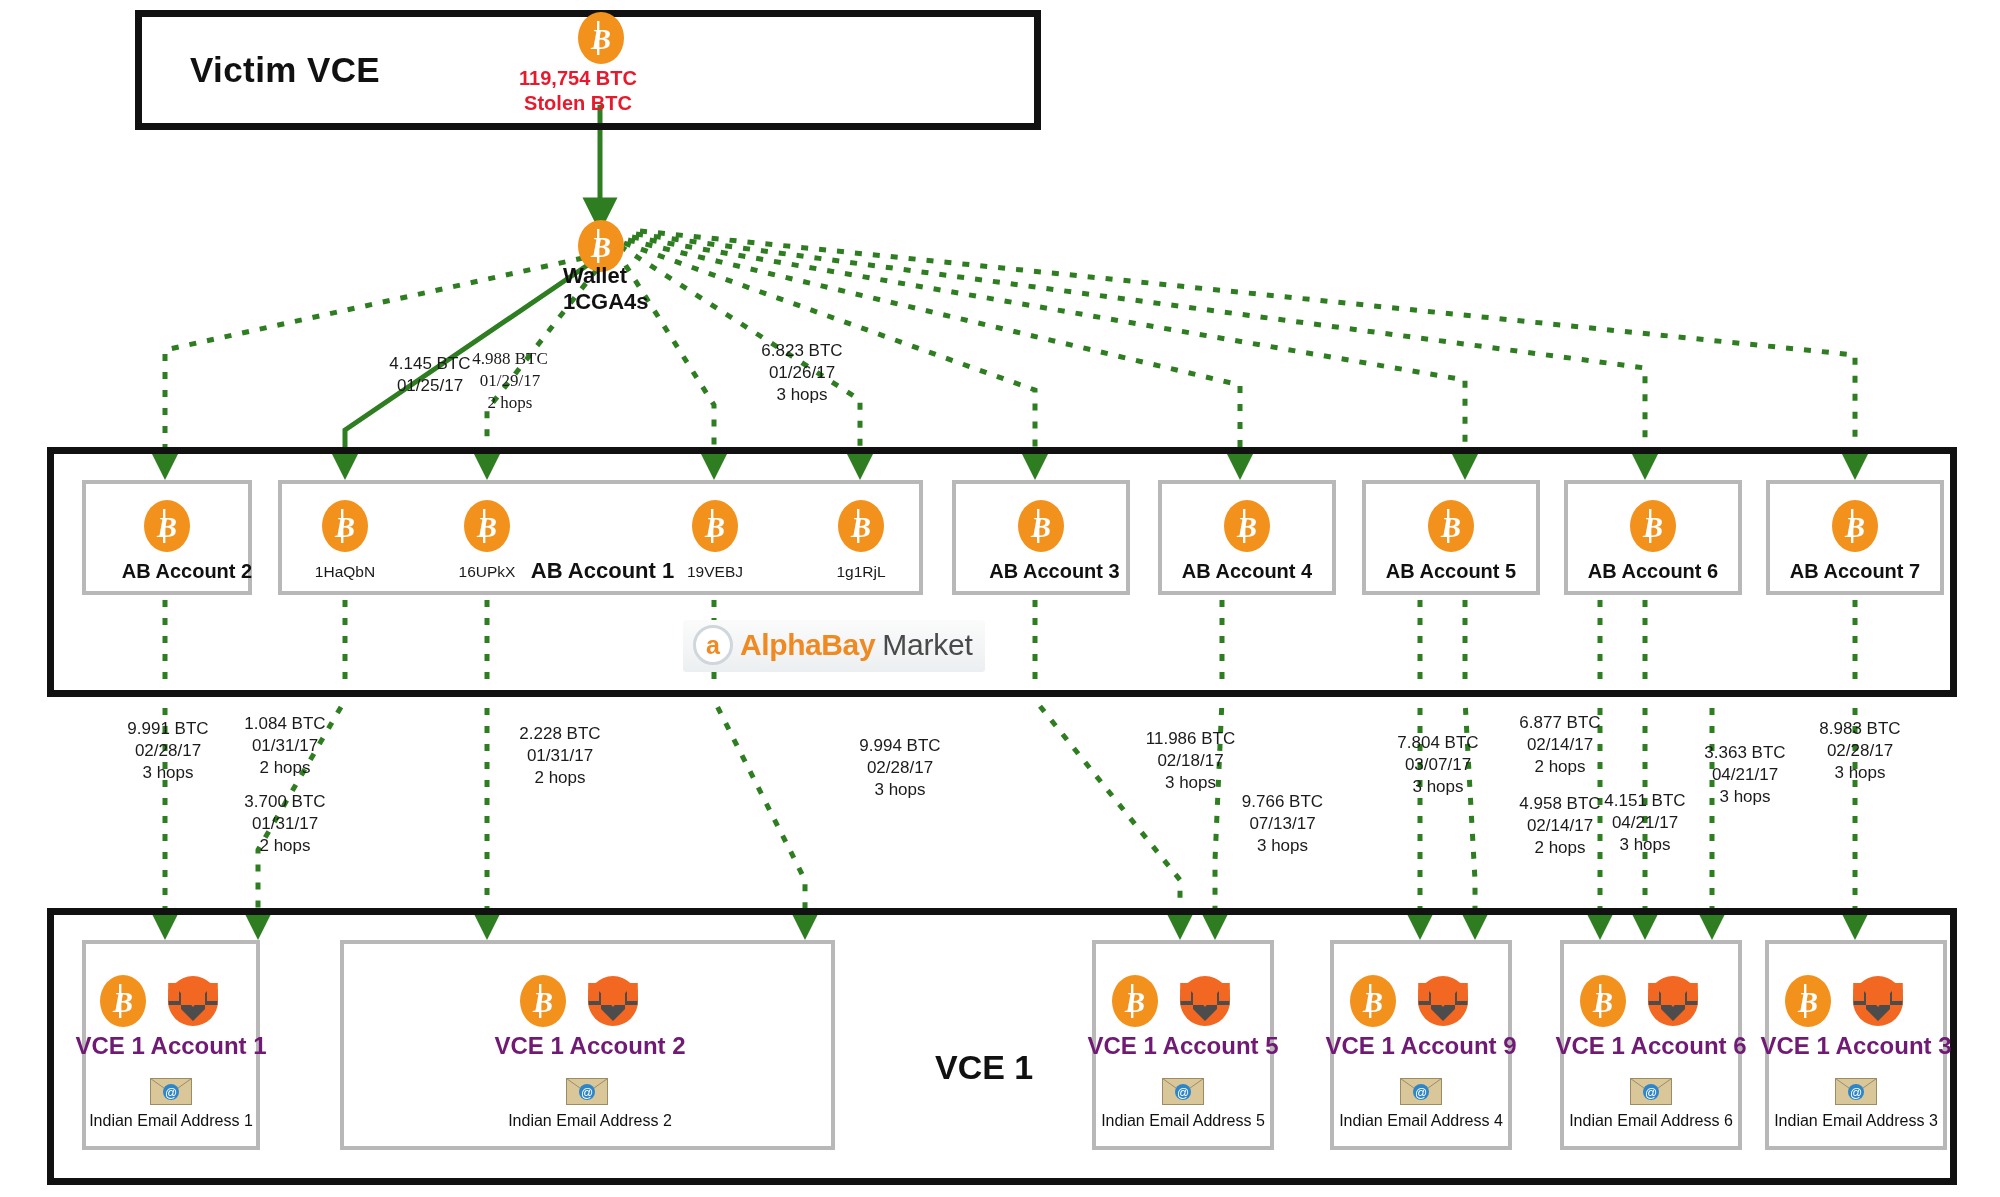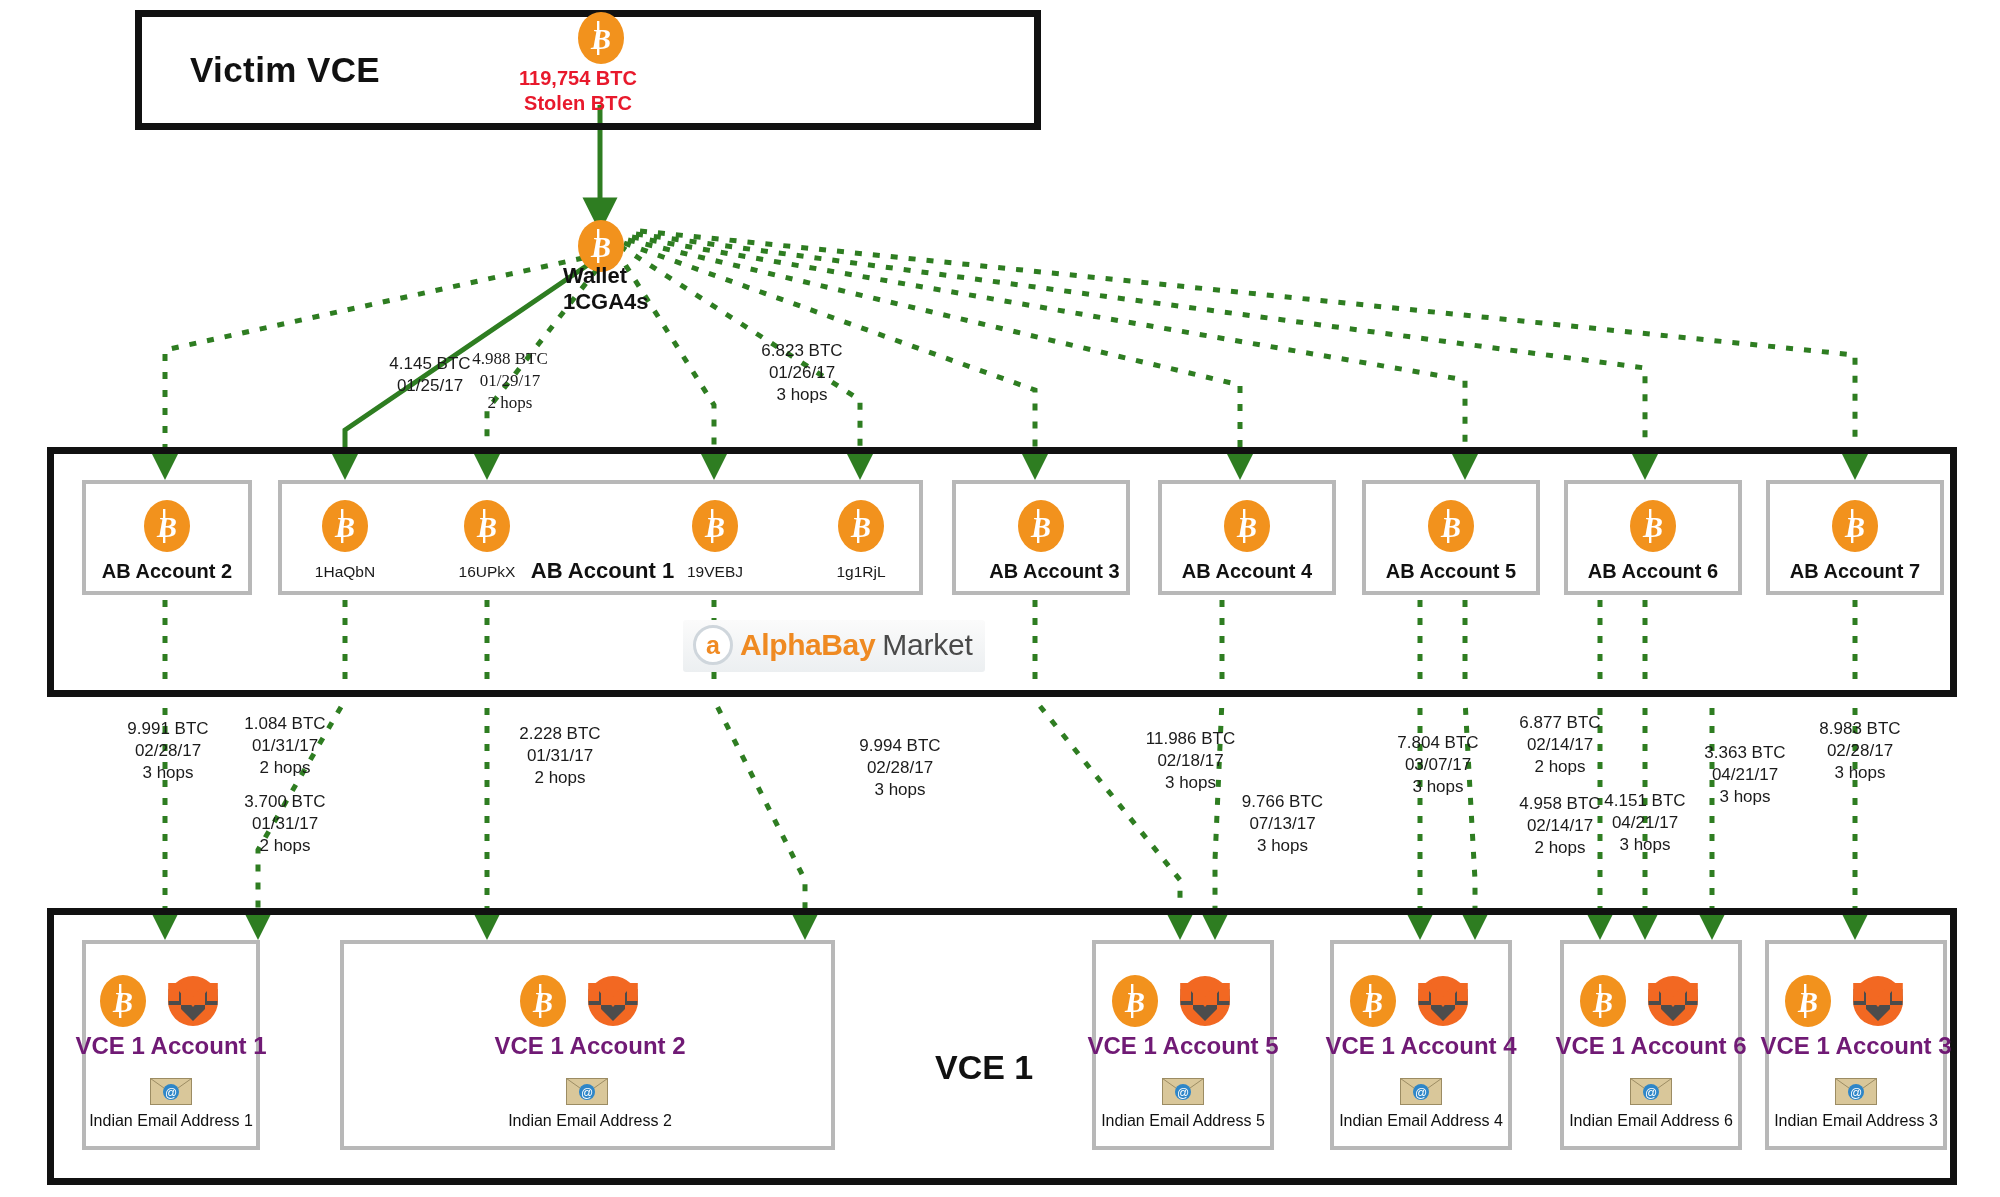--- a/index.html
+++ b/index.html
@@ -128,21 +128,21 @@
 
   <div class="blackbox" style="left:47px;top:447px;width:1910px;height:250px;"></div>
 
   <div class="greybox" style="left:82px;top:480px;width:170px;height:115px;"></div>
   <div class="btc" style="left:144px;top:500px;">
     <svg width="30" height="36" viewBox="0 0 30 36">
         <text x="15" y="29" font-size="30" font-family="Liberation Serif, serif" font-weight="bold" font-style="italic" fill="#ffffff" text-anchor="middle">B</text>
         <rect x="11" y="1" width="2.4" height="34" fill="#ffffff"></rect>
       </svg>
   </div>
-  <div class="acct-lbl" style="left:82px;top:560px;width:170px;">AB Account 2</div>
+  <div class="acct-lbl" style="left:82px;top:560px;width:170px;padding-left:20px;">AB Account 2</div>
 
   <div class="greybox" style="left:278px;top:480px;width:645px;height:115px;"></div>
   <div class="acct-lbl" style="left:520px;top:558px;width:165px;font-size:22px;">AB Account 1</div>
 
   <div class="btc" style="left:322px;top:500px;">
     <svg width="30" height="36" viewBox="0 0 30 36">
         <text x="15" y="29" font-size="30" font-family="Liberation Serif, serif" font-weight="bold" font-style="italic" fill="#ffffff" text-anchor="middle">B</text>
         <rect x="11" y="1" width="2.4" height="34" fill="#ffffff"></rect>
       </svg>
   </div>
@@ -360,21 +360,21 @@
     <svg width="30" height="36" viewBox="0 0 30 36">
         <text x="15" y="29" font-size="30" font-family="Liberation Serif, serif" font-weight="bold" font-style="italic" fill="#ffffff" text-anchor="middle">B</text>
         <rect x="11" y="1" width="2.4" height="34" fill="#ffffff"></rect>
       </svg>
   </div>
   <svg class="xmr" style="left:1417px;top:975px;" viewBox="0 0 52 52">
     <circle cx="26" cy="26" r="25" fill="#f26822"></circle>
     <path d="M1.5,30 L1.5,14 L14,14 L14,34 L26,46 L38,34 L38,14 L50.5,14 L50.5,30 Z" fill="#4c4c4c"></path>
     <path d="M1.2,26 L1.2,8 L14,8 L26,22 L38,8 L50.8,8 L50.8,26 L40,26 L40,16 L26,32 L12,16 L12,26 Z" fill="#f26822"></path>
   </svg>
-  <div class="vacct-name" style="left:1321px;top:1032px;width:200px;">VCE 1 Account 4</div>
+  <div class="vacct-name" style="left:1321px;top:1032px;width:200px;">VCE 1 Account 9</div>
   <svg class="envelope" style="left:1400px;top:1078px;" viewBox="0 0 42 27">
     <rect x="0.5" y="0.5" width="41" height="26" fill="#d9c79a" stroke="#9c8c63"></rect>
     <path d="M0.5,0.5 L21,15 L41.5,0.5" fill="none" stroke="#9c8c63"></path>
     <circle cx="21" cy="14" r="8" fill="#2e86c8"></circle>
     <text x="21" y="19" font-size="12" fill="#ffffff" text-anchor="middle" font-family="Liberation Sans, sans-serif">@</text>
   </svg>
   <div class="email-lbl" style="left:1321px;top:1112px;width:200px;">Indian Email Address 4</div>
 
   <div class="greybox" style="left:1560px;top:940px;width:182px;height:210px;"></div>
   <div class="btc" style="left:1580px;top:975px;">

